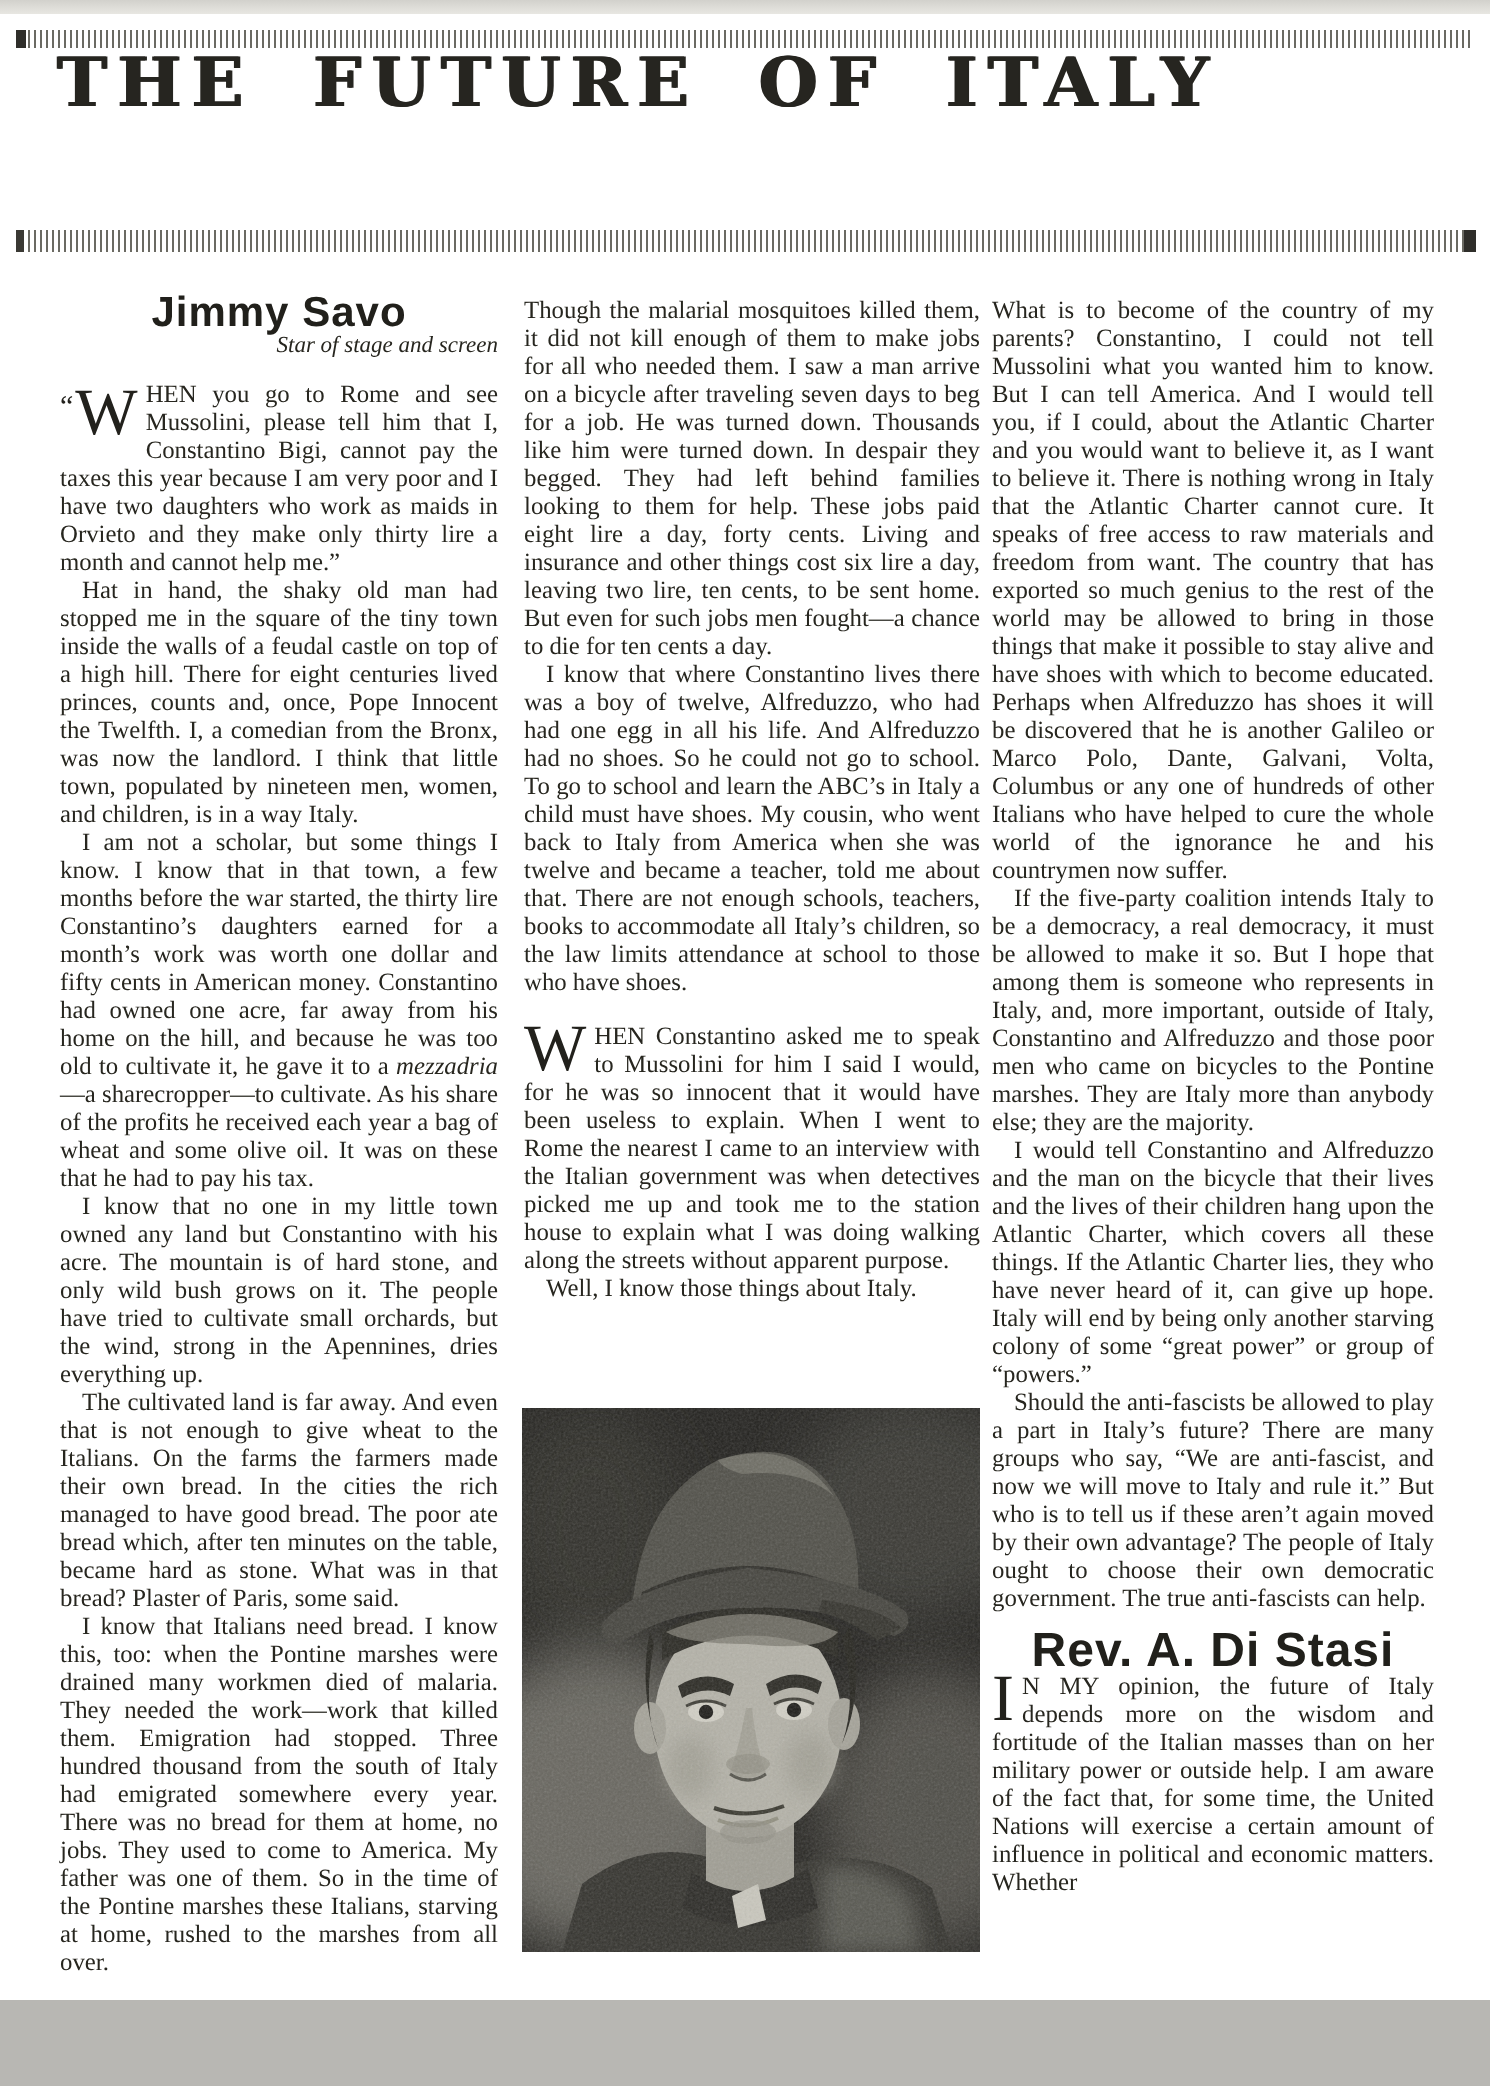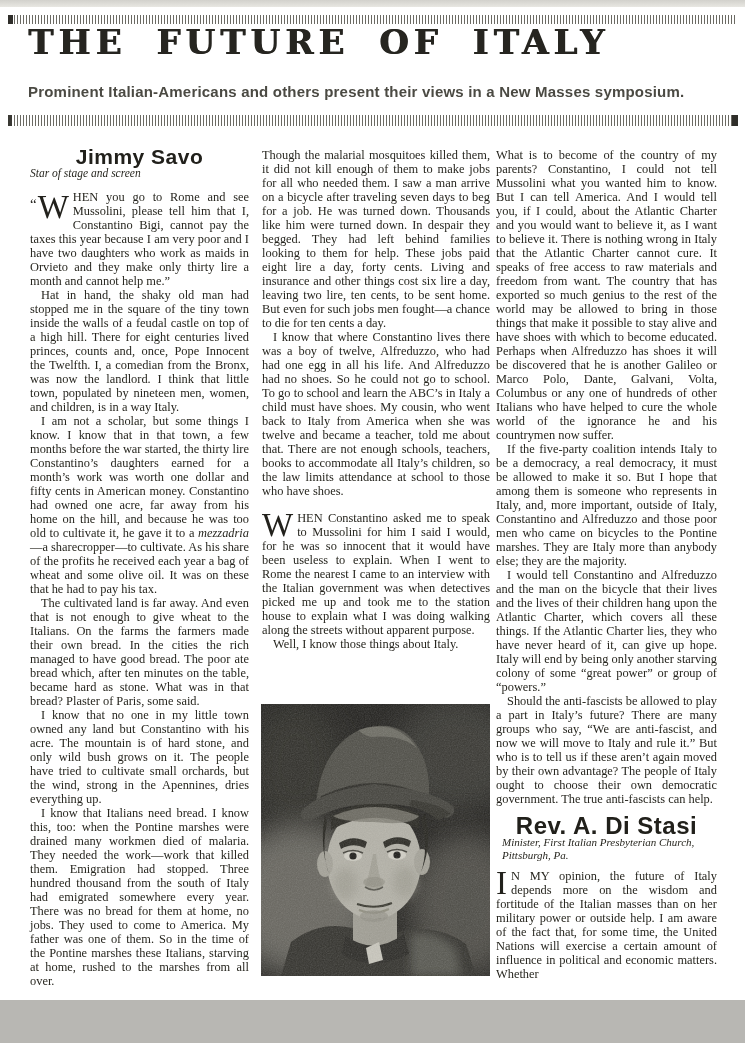--- a/index.html
+++ b/index.html
@@ -37,21 +37,21 @@
   .bp.flush{text-indent:0;}
   .bp.gap{margin-top:13px;}
   .bp.drop-p{text-indent:0;}
   .drop{float:left;font-size:33px;line-height:26px;padding:1px 4px 0 0;color:#22211c;}
   .lq{font-size:15px;vertical-align:9px;margin-right:1px;}
   .author-head{
     margin:2px 0 3px;text-align:center;
     font-family:"Liberation Sans","DejaVu Sans",sans-serif;font-weight:bold;
     font-size:21px;letter-spacing:0.5px;color:#21201b;
   }
-  .author-sub{text-align:left;font-style:italic;font-size:11.5px;line-height:13px;margin:0 0 10px;}
+  .author-sub{text-align:right;font-style:italic;font-size:11.5px;line-height:13px;margin:0 0 10px;}
   .distasi-head{margin-top:13px;font-size:24px;}
   .distasi-sub{margin:3px 6px 7px;font-size:11px;}
   .photo{position:absolute;left:261px;top:704px;width:229px;height:272px;}
   .photo svg{display:block;}
   .nm-logo{position:absolute;left:28px;top:1004px;
     font-family:"Liberation Sans","DejaVu Sans",sans-serif;font-weight:bold;
     font-size:18px;letter-spacing:-2px;color:#1e1d19;transform:scaleY(1.05);}
   .footer-date{position:absolute;left:74px;top:1028px;font-style:italic;
     font-family:"DejaVu Serif",serif;font-size:15px;color:#2a2923;}
   .page-num{position:absolute;left:682px;top:1002px;font-style:italic;font-weight:bold;
@@ -59,33 +59,32 @@
 </style>
 </head>
 <body>
 
 <div class="page">
 
   <div class="scan-top"></div>
   <div class="rule rule-top"></div>
 
   <h1 class="title">THE FUTURE OF ITALY</h1>
-  <div class="subtitle">Prominent Italian-Americans and others present their views in a New Masses symposium.</div>
 
   <div class="rule rule-bot"></div>
 
   <section class="col col1">
     <h2 class="author-head">Jimmy Savo</h2>
     <div class="author-sub">Star of stage and screen</div>
     <div>
         <p class="bp drop-p"><span class="drop"><span class="lq">“</span>W</span>HEN you go to Rome and see Mussolini, please tell him that I, Constantino Bigi, cannot pay the taxes this year because I am very poor and I have two daughters who work as maids in Orvieto and they make only thirty lire a month and cannot help me.”</p>
         <p class="bp">Hat in hand, the shaky old man had stopped me in the square of the tiny town inside the walls of a feudal castle on top of a high hill. There for eight centuries lived princes, counts and, once, Pope Innocent the Twelfth. I, a comedian from the Bronx, was now the landlord. I think that little town, populated by nineteen men, women, and children, is in a way Italy.</p>
         <p class="bp">I am not a scholar, but some things I know. I know that in that town, a few months before the war started, the thirty lire Constantino’s daughters earned for a month’s work was worth one dollar and fifty cents in American money. Constantino had owned one acre, far away from his home on the hill, and because he was too old to cultivate it, he gave it to a <i>mezzadria</i>—a sharecropper—to cultivate. As his share of the profits he received each year a bag of wheat and some olive oil. It was on these that he had to pay his tax.</p>
+        <p class="bp">I know that no one in my little town owned any land but Constantino with his acre. The mountain is of hard stone, and only wild bush grows on it. The people have tried to cultivate small orchards, but the wind, strong in the Apennines, dries everything up.</p>
         <p class="bp">The cultivated land is far away. And even that is not enough to give wheat to the Italians. On the farms the farmers made their own bread. In the cities the rich managed to have good bread. The poor ate bread which, after ten minutes on the table, became hard as stone. What was in that bread? Plaster of Paris, some said.</p>
-        <p class="bp">I know that no one in my little town owned any land but Constantino with his acre. The mountain is of hard stone, and only wild bush grows on it. The people have tried to cultivate small orchards, but the wind, strong in the Apennines, dries everything up.</p>
         <p class="bp">I know that Italians need bread. I know this, too: when the Pontine marshes were drained many workmen died of malaria. They needed the work—work that killed them. Emigration had stopped. Three hundred thousand from the south of Italy had emigrated somewhere every year. There was no bread for them at home, no jobs. They used to come to America. My father was one of them. So in the time of the Pontine marshes these Italians, starving at home, rushed to the marshes from all over.</p>
       </div>
   </section>
 
   <section class="col col2">
     <div>
         <p class="bp flush">Though the malarial mosquitoes killed them, it did not kill enough of them to make jobs for all who needed them. I saw a man arrive on a bicycle after traveling seven days to beg for a job. He was turned down. Thousands like him were turned down. In despair they begged. They had left behind families looking to them for help. These jobs paid eight lire a day, forty cents. Living and insurance and other things cost six lire a day, leaving two lire, ten cents, to be sent home. But even for such jobs men fought—a chance to die for ten cents a day.</p>
         <p class="bp">I know that where Constantino lives there was a boy of twelve, Alfreduzzo, who had had one egg in all his life. And Alfreduzzo had no shoes. So he could not go to school. To go to school and learn the ABC’s in Italy a child must have shoes. My cousin, who went back to Italy from America when she was twelve and became a teacher, told me about that. There are not enough schools, teachers, books to accommodate all Italy’s children, so the law limits attendance at school to those who have shoes.</p>
         <p class="bp drop-p gap"><span class="drop">W</span>HEN Constantino asked me to speak to Mussolini for him I said I would, for he was so innocent that it would have been useless to explain. When I went to Rome the nearest I came to an interview with the Italian government was when detectives picked me up and took me to the station house to explain what I was doing walking along the streets without apparent purpose.</p>
         <p class="bp">Well, I know those things about Italy.</p>
@@ -163,21 +162,20 @@
   </div>
 
   <section class="col col3">
     <div>
         <p class="bp flush">What is to become of the country of my parents? Constantino, I could not tell Mussolini what you wanted him to know. But I can tell America. And I would tell you, if I could, about the Atlantic Charter and you would want to believe it, as I want to believe it. There is nothing wrong in Italy that the Atlantic Charter cannot cure. It speaks of free access to raw materials and freedom from want. The country that has exported so much genius to the rest of the world may be allowed to bring in those things that make it possible to stay alive and have shoes with which to become educated. Perhaps when Alfreduzzo has shoes it will be discovered that he is another Galileo or Marco Polo, Dante, Galvani, Volta, Columbus or any one of hundreds of other Italians who have helped to cure the whole world of the ignorance he and his countrymen now suffer.</p>
         <p class="bp">If the five-party coalition intends Italy to be a democracy, a real democracy, it must be allowed to make it so. But I hope that among them is someone who represents in Italy, and, more important, outside of Italy, Constantino and Alfreduzzo and those poor men who came on bicycles to the Pontine marshes. They are Italy more than anybody else; they are the majority.</p>
         <p class="bp">I would tell Constantino and Alfreduzzo and the man on the bicycle that their lives and the lives of their children hang upon the Atlantic Charter, which covers all these things. If the Atlantic Charter lies, they who have never heard of it, can give up hope. Italy will end by being only another starving colony of some “great power” or group of “powers.”</p>
         <p class="bp">Should the anti-fascists be allowed to play a part in Italy’s future? There are many groups who say, “We are anti-fascist, and now we will move to Italy and rule it.” But who is to tell us if these aren’t again moved by their own advantage? The people of Italy ought to choose their own democratic government. The true anti-fascists can help.</p>
       </div>
     <h2 class="author-head distasi-head">Rev. A. Di Stasi</h2>
-    <div class="author-sub distasi-sub">Minister, First Italian Presbyterian Church, Pittsburgh, Pa.</div>
     <div>
         <p class="bp drop-p"><span class="drop">I</span>N MY opinion, the future of Italy depends more on the wisdom and fortitude of the Italian masses than on her military power or outside help. I am aware of the fact that, for some time, the United Nations will exercise a certain amount of influence in political and economic matters. Whether</p>
       </div>
   </section>
 
   <div class="nm-logo">NM</div>
   <div class="footer-date">October 26, 1943</div>
   <div class="page-num">11</div>
 
 </div>

